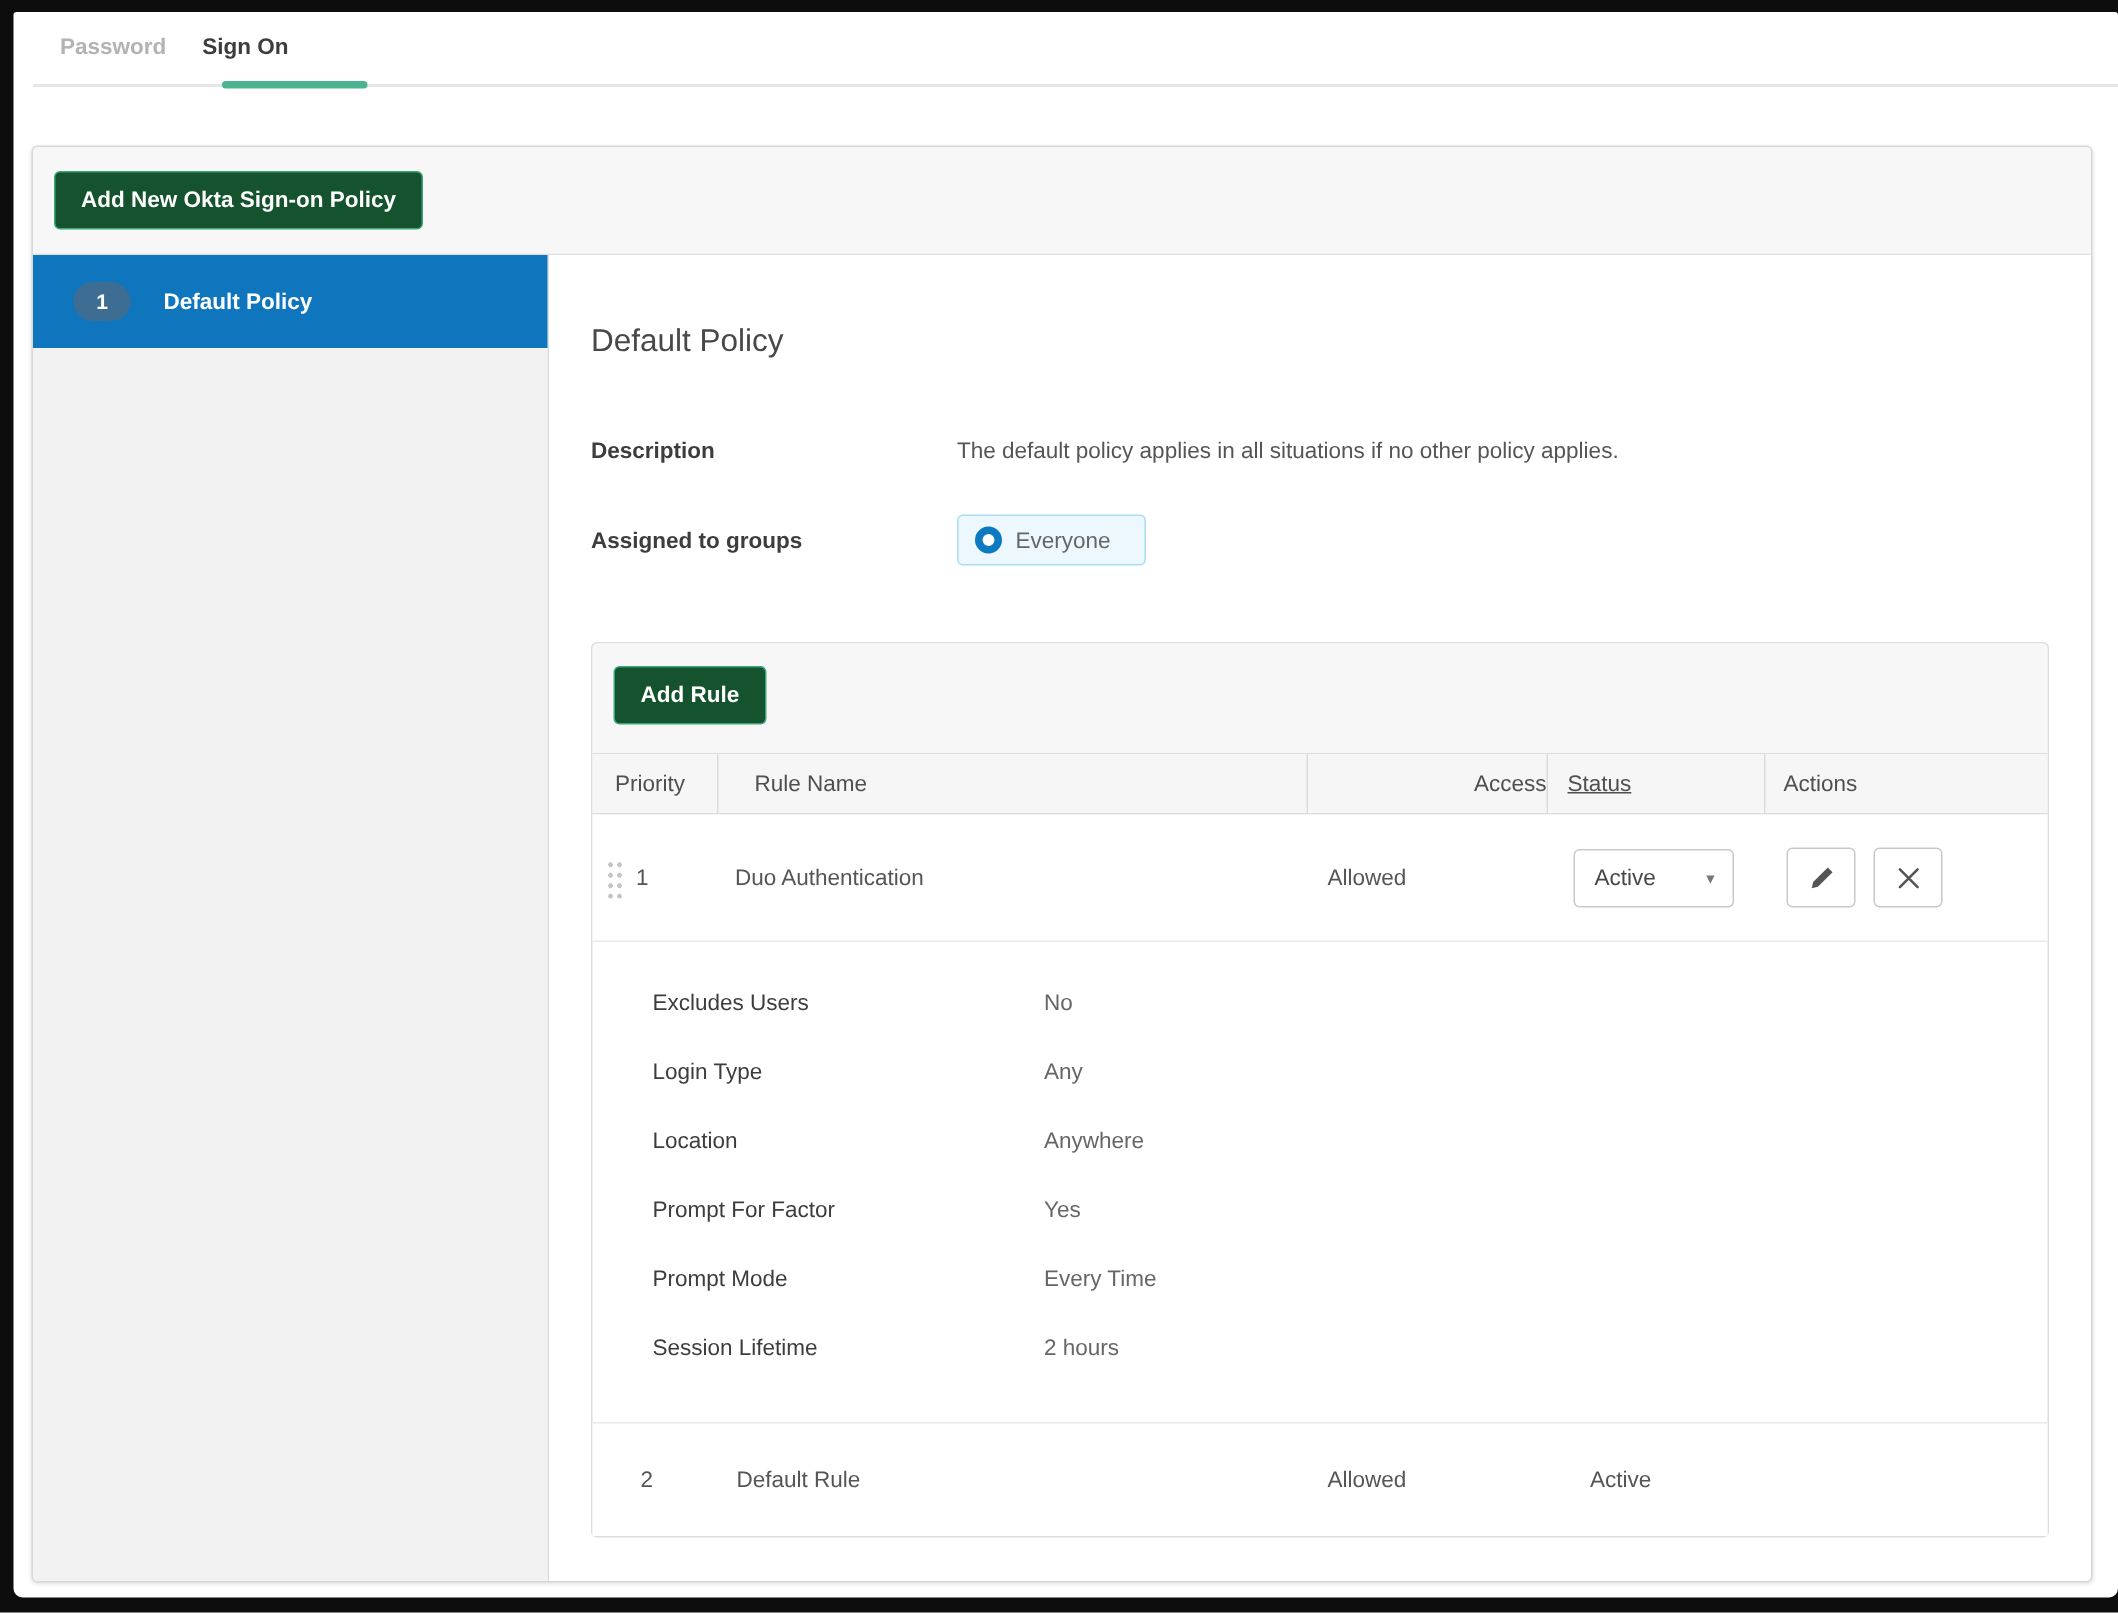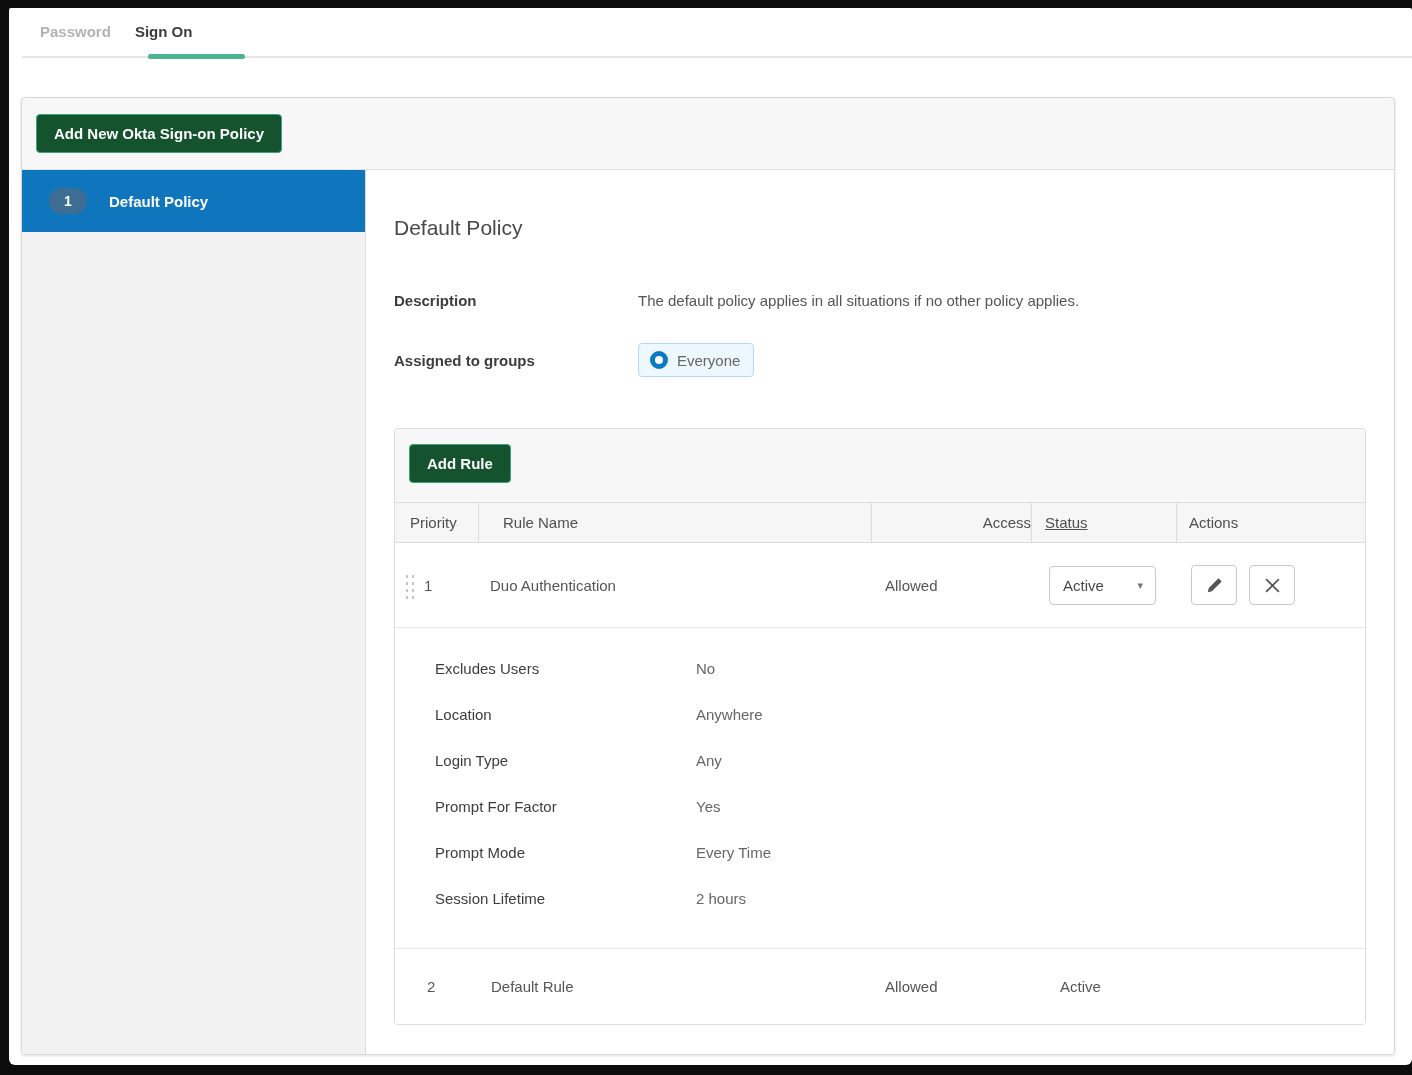--- a/index.html
+++ b/index.html
@@ -59,21 +59,21 @@
   .content { flex:1; background:#fff; padding:0 28px; border-radius:0 0 4px 0; overflow:hidden; }
   .policy-title { margin-top:46px; font-size:21px; font-weight:400; color:#484848; }
   .field-row { display:flex; align-items:flex-start; }
   .field-row.desc { margin-top:52px; }
   .field-row.assigned { margin-top:34px; align-items:center; }
   .field-label { width:244px; flex:0 0 244px; font-weight:bold; color:#3d3d3d; font-size:15px; }
   .field-value { color:#555; font-size:15px; }
   .chip {
     display:inline-flex; align-items:center; gap:9px;
     background:#edf8fe; border:1px solid #abdcf4; border-radius:4px;
-    padding:7px 13px 7px 11px; cursor:pointer;
+    padding:7px 23px 7px 11px; cursor:pointer;
   }
   .ring-icon { width:18px; height:18px; border:5px solid #0c7ac1; border-radius:50%; background:#fff; }
   .chip-text { color:#666; font-size:15px; }
   
   .rules-card { margin-top:51px; border:1px solid #dcdcdc; border-radius:4px; }
   .rules-header { background:#f7f7f7; border-bottom:1px solid #dcdcdc; border-radius:4px 4px 0 0; padding:15px 0 19px 14px; }
   .thead { display:flex; height:40px; background:#f6f6f6; border-bottom:1px solid #dcdcdc; }
   .th { color:#4f4f4f; font-size:15px; line-height:40px; }
   .th + .th { border-left:1px solid #dcdcdc; }
   .col-priority { width:83px; flex:0 0 83px; }
@@ -208,26 +208,26 @@
               </button>
             </span>
           </div>
 
           <div class="rule-details">
             <div class="detail-row">
               <span class="detail-label">Excludes Users</span>
               <span class="detail-value">No</span>
             </div>
             <div class="detail-row">
+              <span class="detail-label">Login Type</span>
+              <span class="detail-value">Any</span>
+            </div>
+            <div class="detail-row">
               <span class="detail-label">Location</span>
               <span class="detail-value">Anywhere</span>
-            </div>
-            <div class="detail-row">
-              <span class="detail-label">Login Type</span>
-              <span class="detail-value">Any</span>
             </div>
             <div class="detail-row">
               <span class="detail-label">Prompt For Factor</span>
               <span class="detail-value">Yes</span>
             </div>
             <div class="detail-row">
               <span class="detail-label">Prompt Mode</span>
               <span class="detail-value">Every Time</span>
             </div>
             <div class="detail-row">

